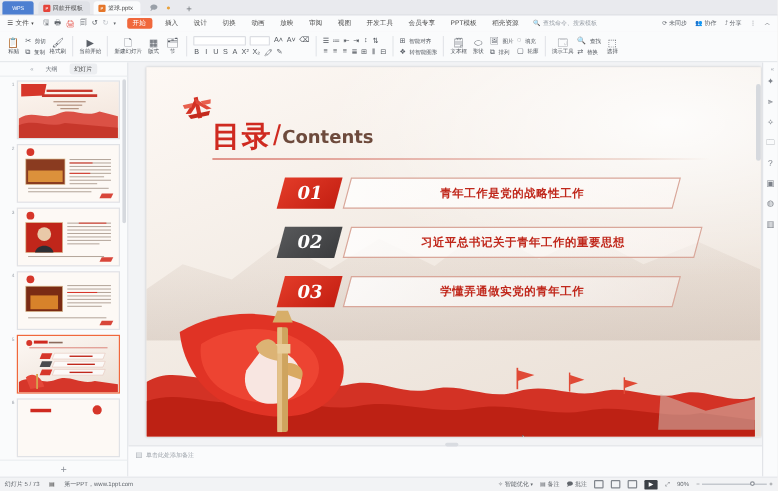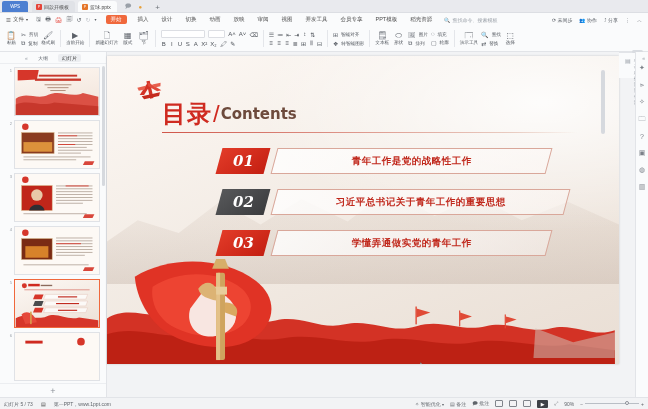--- a/index.html
+++ b/index.html
@@ -87,21 +87,21 @@
   .thumb {
     width:86px; height:49px; background:#fff; border:1px solid #e0e2e6;
     position:relative; overflow:hidden; flex:0 0 86px;
   }
   .thumb.sel { border:1.5px solid #f0683c; }
   .sp-scroll { position:absolute; right:1px; top:14px; width:3px; height:120px; background:#d6d9de; border-radius:2px; }
   .sp-add { height:14px; display:flex; align-items:center; justify-content:center;
             color:#8b9098; font-size:9px; border-top:1px solid #eceef1;}
 
   
-  .stage { flex:1; display:flex; flex-direction:row; min-width:0; position:relative; }
+  .stage { flex:1; display:flex; flex-direction:column; min-width:0; position:relative; }
   .stage-area { flex:1; display:flex; align-items:flex-start; justify-content:center;
                 padding:4px 0 0 0; position:relative; min-height:0; }
   .slide {
     width:512px; height:308px; background:#f6f1ec; position:relative; overflow:hidden;
     box-shadow:0 0 2px rgba(0,0,0,.18);
   }
   .slide-bg {
     position:absolute; inset:0;
     background:
       radial-gradient(ellipse 80% 60% at 85% 15%, rgba(255,255,255,.85), rgba(255,255,255,0) 70%),

